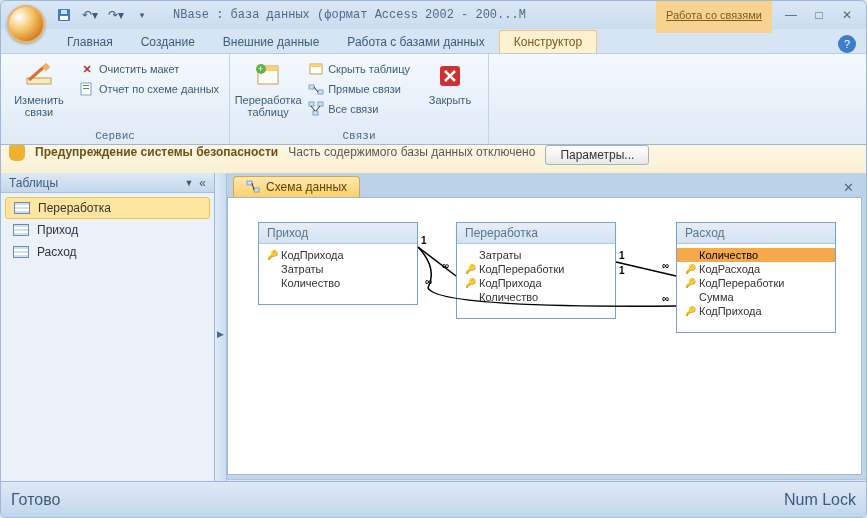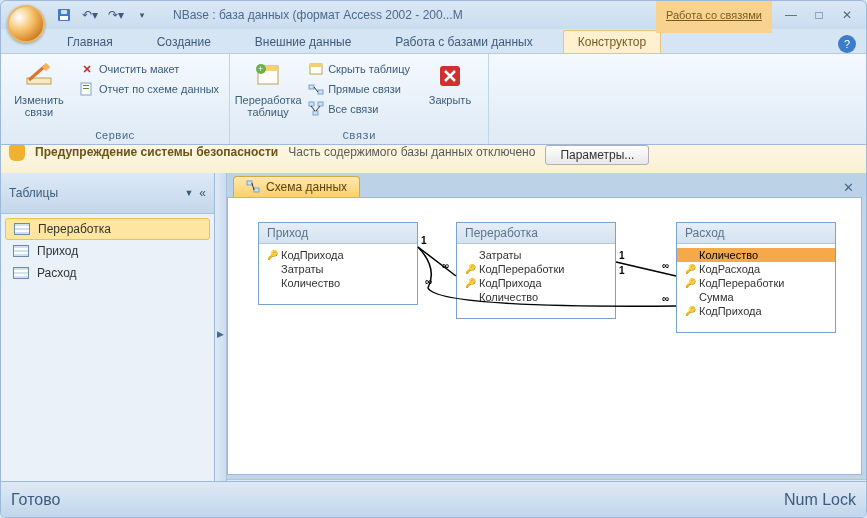--- a/index.html
+++ b/index.html
@@ -1,45 +1,45 @@
 <!DOCTYPE html>
 <html><head>
 <meta charset="utf-8">
 <style>
 * { box-sizing: border-box; margin: 0; padding: 0; font-family: "Segoe UI", Tahoma, sans-serif; }
 body { background: #d6e5f3; width: 867px; height: 518px; overflow: hidden; position: relative; border: 1px solid #9db8d9; border-radius: 6px;}
 .titlebar { height: 28px; background: linear-gradient(#dbe7f4,#c9ddf0); display: flex; align-items: center; font-size: 12px; color: #4a6a8a; position: relative; border-radius: 6px 6px 0 0;}
 .office-btn { width: 38px; height: 38px; background: radial-gradient(circle at 30% 30%, #fff, #f7c36b 40%, #d98b2f 70%, #8a4a10); border-radius: 50%; position: absolute; left: 6px; top: 4px; z-index: 10; border: 2px solid #e8b56b; box-shadow: 0 1px 3px rgba(0,0,0,0.3);}
 .qat { margin-left: 52px; display: flex; align-items: center; gap: 4px;}
 .qat-item { width: 22px; height: 22px; display: flex; align-items: center; justify-content: center; color: #3b5c7d; font-size: 12px;}
-.title-text { margin-left: 20px; flex: 1; white-space: nowrap; overflow: hidden;}
+.title-text { margin-left: 20px; flex: 1; white-space: nowrap; overflow: hidden; font-family: Liberation Mono, monospace;}
 .context-tab-label { background: #f8d38f; color: #7a5b1f; padding: 18px 10px; font-size: 11px; border-radius: 3px 3px 0 0; height: 22px; display:flex; align-items:center;text-decoration:underline;}
 .win-controls { display: flex; gap: 10px; margin: 0 10px;}
 .win-btn { width: 18px; height: 16px; color: #4a6a8a; font-size: 12px; display:flex; align-items:center; justify-content:center;}
-.tabs { height: 24px; display: flex; align-items: end; padding-left: 52px; font-size: 12px; gap: 16px;}
+.tabs { height: 24px; display: flex; align-items: end; padding-left: 52px; font-size: 12px; gap: 0;}
 .tab { padding: 4px 14px; color: #3b5c7d; cursor: pointer;}
 .tab.context { background: #fff0d0; border: 1px solid #e8c67d; border-bottom: none; border-radius: 3px 3px 0 0; color: #7a5b1f;}
 .help-btn { margin-left: auto; margin-right: 10px; width: 18px; height: 18px; border-radius: 50%; background: #3d7cc9; color: #fff; font-size: 11px; display:flex; align-items:center; justify-content:center;}
 .ribbon { height: 92px; background: linear-gradient(#f4f9fe,#dfeaf5); border-top: 1px solid #b7cce2; border-bottom: 1px solid #9db8d9; display: flex;}
 .ribbon-group { border-right: 1px solid #c1d5e8; display: flex; flex-direction: column; padding: 2px 6px 0 6px;}
 .ribbon-group-body { flex: 1; display: flex; align-items: flex-start; gap: 4px;}
 .ribbon-group-label { text-align: center; font-size: 11px; color: #4a6a8a; padding: 2px 0; font-family: Liberation Mono, monospace;}
 .big-btn { display: flex; flex-direction: column; align-items: center; justify-content: flex-start; width: 64px; padding: 4px 2px; font-size: 11px; color: #3b5c7d; text-align: center; gap: 2px;}
 .big-btn .ico { width: 32px; height: 32px; display:flex; align-items:center; justify-content:center;}
 .small-btns { display: flex; flex-direction: column; gap: 2px; padding-top: 4px;}
 .small-btn { display: flex; align-items: center; gap: 4px; font-size: 11px; color: #3b5c7d; padding: 1px 4px; white-space: nowrap;}
 .small-btn .ico { width: 16px; height: 16px; display:flex; align-items:center; justify-content:center;}
 .security-bar { height: 45px; background: linear-gradient(#fdf6e3,#f7eecb); border-bottom: 1px solid #d9cc9a; display: flex; align-items: flex-start; font-size: 12px; padding: 0 8px; gap: 10px;}
 .shield { width: 16px; height: 16px; background: #f0b030; border-radius: 2px 2px 6px 6px; display:inline-block;}
 .sec-title { color: #6b5516; font-weight: bold;}
 .sec-msg { color: #5a5a5a;}
 .sec-btn { background: linear-gradient(#fff,#e8e8e8); border: 1px solid #b0b0b0; padding: 2px 14px; font-size: 12px; color: #333; border-radius: 3px;}
 .main { position: absolute; top: 172px; bottom: 22px; left: 0; right: 0; display: flex;}
 .navpane { width: 214px; background: #eaf1f9; border-right: 1px solid #9db8d9; display: flex; flex-direction: column;}
-.nav-header { height: 41px; background: linear-gradient(#dde9f5,#c4d7ea); border-bottom: 1px solid #a9c1da; display: flex; align-items: center; padding: 0 8px; font-size: 12px; color: #3b5c7d;}
+.nav-header { height: 20px; background: linear-gradient(#dde9f5,#c4d7ea); border-bottom: 1px solid #a9c1da; display: flex; align-items: center; padding: 0 8px; font-size: 12px; color: #3b5c7d;}
 .nav-header-title { flex: 1;}
 .nav-list { padding: 4px 0;}
 .nav-item { display: flex; align-items: center; gap: 8px; padding: 4px 12px; font-size: 12px; color: #333;}
 .nav-item.sel { background: #ffe6a0; border: 1px solid #f0c24a; border-radius: 3px; margin: 0 4px; padding: 3px 8px;}
 .table-ico { width: 16px; height: 12px; border: 1px solid #6b8aac; background: repeating-linear-gradient(#cfe0f0,#cfe0f0 2px,#fff 2px,#fff 4px);}
 .workspace { flex: 1; background: #c1d5e8; display: flex; flex-direction: column; position: relative;}
 .ws-collapse { width: 12px; background: linear-gradient(90deg,#dfeaf5,#c9ddf0); border-right: 1px solid #a9c1da; display:flex; align-items:center; justify-content:center; color:#4a6a8a; font-size:9px;}
 .ws-tabbar { height: 24px; display: flex; align-items: end; padding-left: 6px; background:#bcd2e6;}
 .ws-tab { background: linear-gradient(#ffe8b0,#fcd06a); border: 1px solid #d6a83e; border-bottom: none; border-radius: 4px 4px 0 0; padding: 3px 12px; font-size: 12px; color: #5a4410; display:flex; align-items:center; gap:6px;}
 .ws-tab .ico { width:14px; height:14px;}

